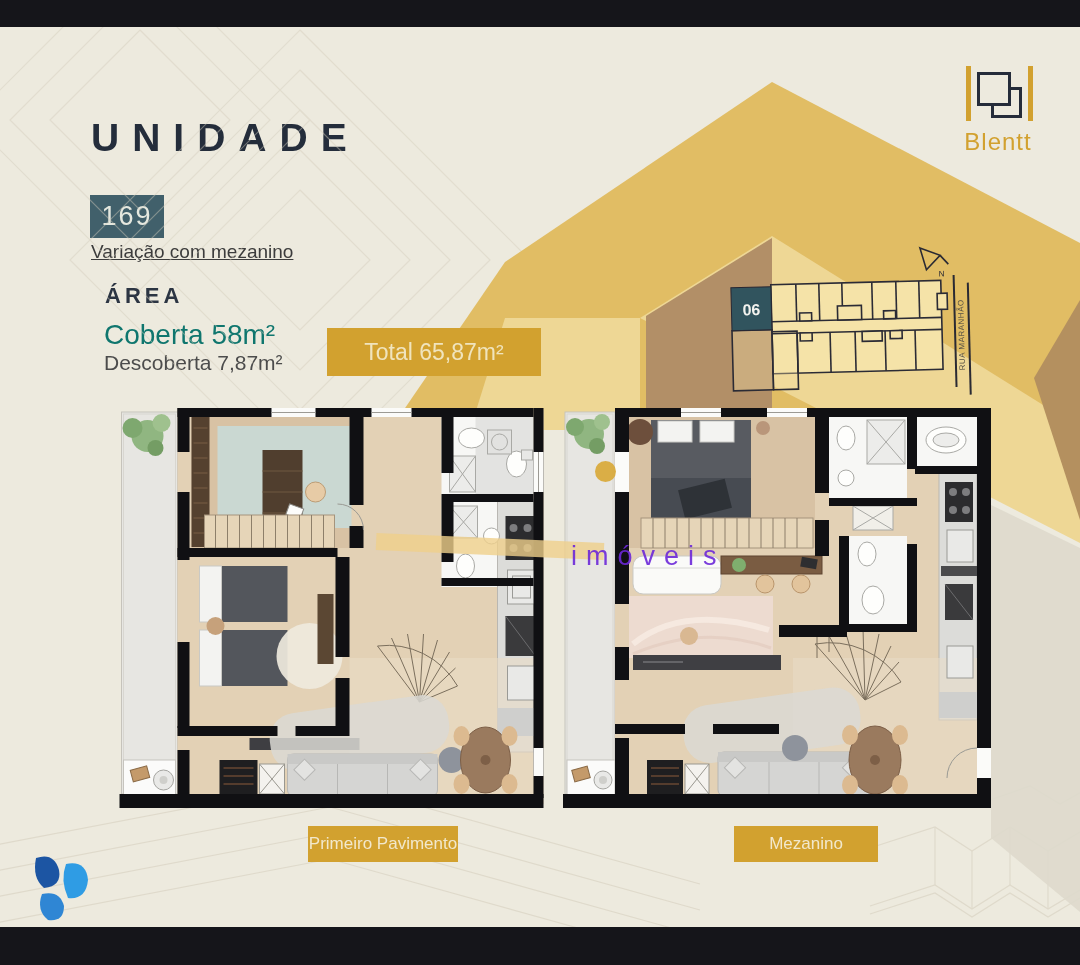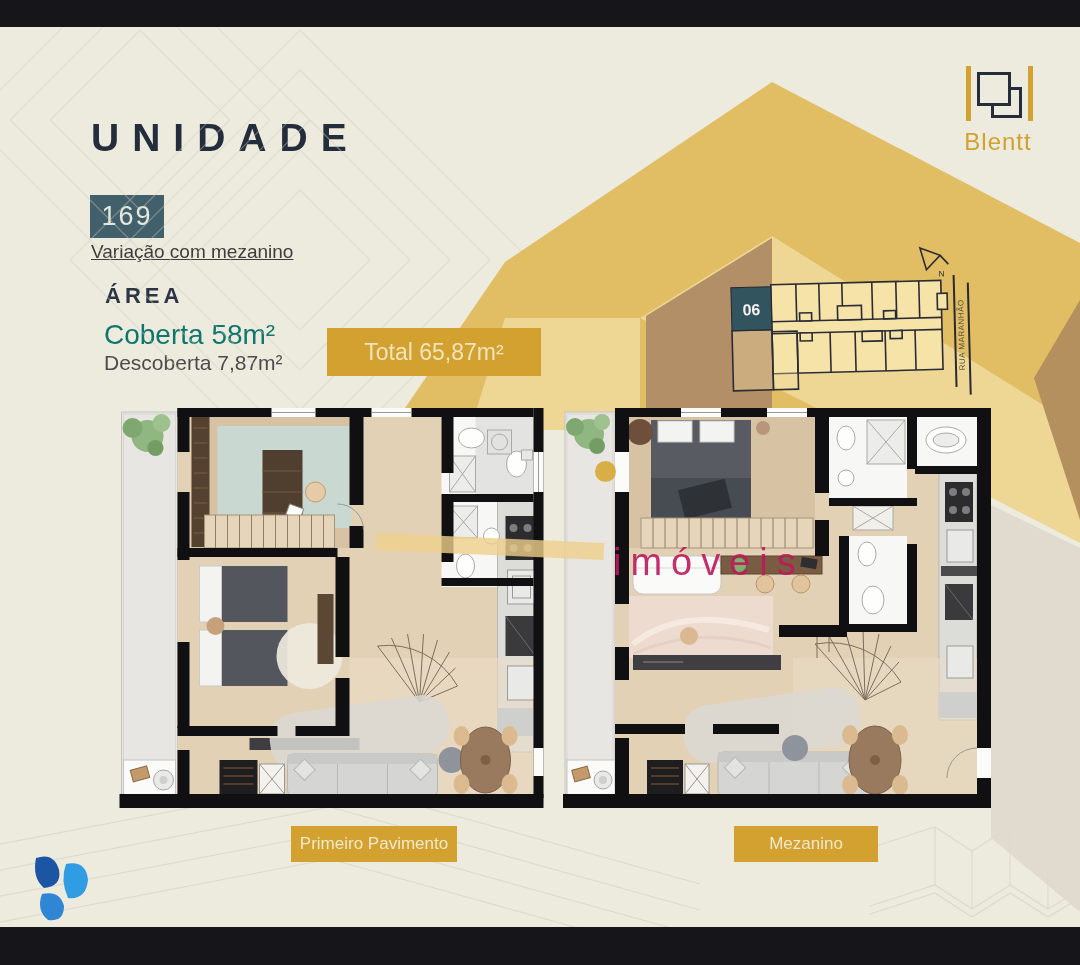--- a/index.html
+++ b/index.html
@@ -37,27 +37,27 @@
   .plan{position:absolute;top:408px;z-index:10;}
   .plan.p1{left:115px;} .plan.p2{left:563px;}
   
   .wm{position:absolute;z-index:15;pointer-events:none;}
   .wm-gold-bar{left:376px;top:538px;width:228px;height:17px;background:#efcf8b;
                opacity:.8;transform:rotate(2.5deg);}
   .wm-name{left:452px;top:455px;font-size:88px;font-weight:700;color:#7c7c7c;
            opacity:.45;letter-spacing:1px;}
   .wm-dot{left:595px;top:461px;width:21px;height:21px;border-radius:50%;
           background:#d8a735;opacity:.9;}
-  .wm-sub{left:613px;top:541px;font-size:38px;color:#be185d;opacity:.9;
+  .wm-sub{left:571px;top:541px;font-size:27px;color:#6d28d9;opacity:.9;
           letter-spacing:9px;}
   
   .plan-label{position:absolute;top:826px;height:36px;background:#d2a12f;
          color:#f2e8cc;font-size:17px;display:flex;align-items:center;
          justify-content:center;z-index:20;}
-  .plan-label.l1{left:291px;width:166px;}
+  .plan-label.l1{left:308px;width:150px;}
   .plan-label.l2{left:734px;width:144px;}
   
   .lulogo{position:absolute;left:28px;top:848px;width:70px;height:75px;z-index:21;}
 </style>
 </head>
 <body>
 
 <div class="stage">
 
   <svg class="bg-svg" width="1080" height="965" viewBox="0 0 1080 965">

